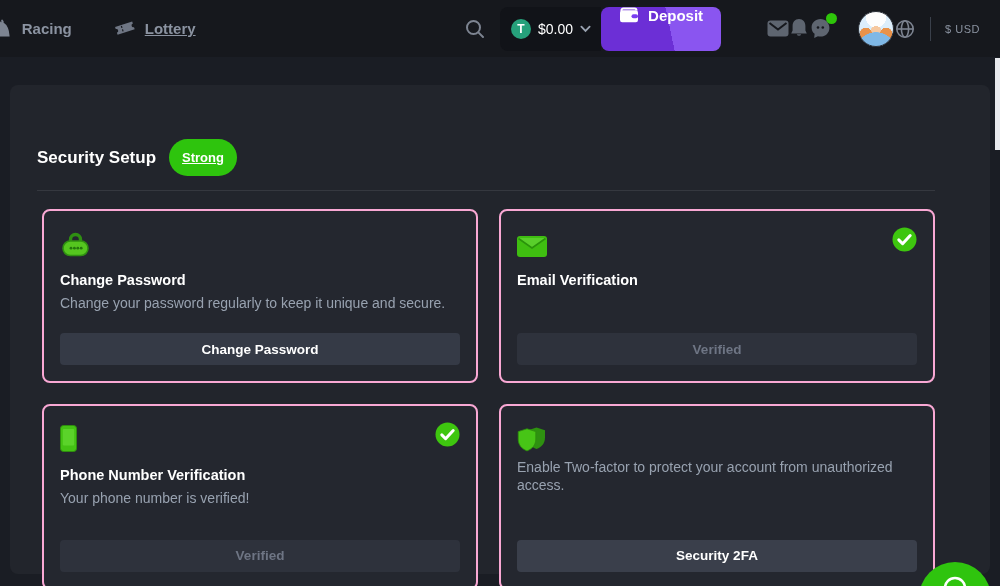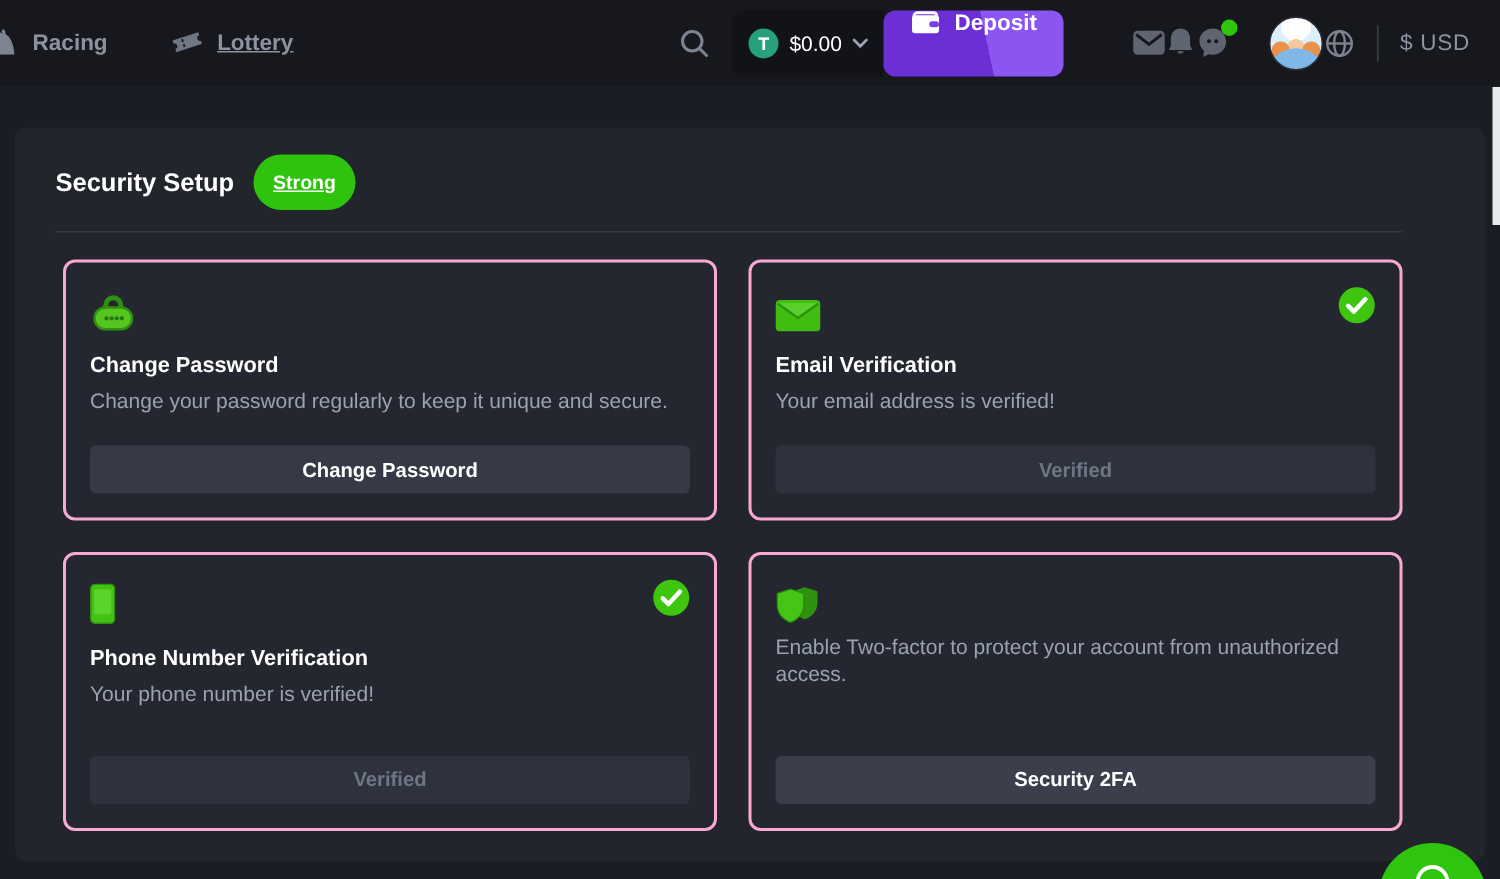--- a/index.html
+++ b/index.html
@@ -61,29 +61,29 @@
       radial-gradient(circle at 50% 120%, #7fb8e6 0 46%, rgba(0,0,0,0) 47%),
       radial-gradient(circle at 20% 64%, #e8924a 0 17%, rgba(0,0,0,0) 18%),
       radial-gradient(circle at 80% 64%, #e8924a 0 17%, rgba(0,0,0,0) 18%),
       radial-gradient(circle at 50% 58%, #f6c89f 0 21%, rgba(0,0,0,0) 22%),
       radial-gradient(circle at 50% 16%, #fdfdfd 0 30%, rgba(0,0,0,0) 31%),
       #dceefb;
     border:1px solid #2a2e36;
   }
   .globe-btn { margin-left:24px; }
   .nav-divider { width:1px; height:24px; background:#3a404b; margin:0 14px; }
-  .currency { color:#8b93a1; font-size:15px; cursor:pointer; letter-spacing:0.5px; }
+  .currency { color:#8b93a1; font-size:11px; cursor:pointer; letter-spacing:0.5px; }
 
   
   .panel {
     margin:28px 10px 0 10px; width:980px; height:489px;
     background:#22252c; border-radius:8px;
     padding:18px 55px 0 17px;
   }
-  .panel-header { display:flex; align-items:center; gap:13px; padding-left:10px; }
+  .panel-header { display:flex; align-items:center; gap:13px; padding-left:10px;margin-top:36px; }
   .panel-title { font-size:17px; font-weight:bold; color:#fff; }
   .strength-badge {
     background:#2ec40d; color:#fff; font-size:13px; font-weight:bold;
     padding:11px 13px; border-radius:999px;text-decoration:underline;
   }
   .panel-divider { border:none; border-top:1px solid rgba(255,255,255,0.09); margin:14px 0 0 10px; }
 
   .cards-grid {
     display:grid; grid-template-columns:1fr 1fr; gap:21px;
     margin:18px 0 0 15px;
@@ -249,21 +249,20 @@
           <path d="M1.5 2.5 L15 12 L28.5 2.5" fill="none" stroke="#2a930b" stroke-width="1.6"></path>
         </svg>
       </div>
       <span class="check-badge">
         <svg width="25" height="25" viewBox="0 0 25 25">
           <circle cx="12.5" cy="12.5" r="12" fill="#3ec60f"></circle>
           <path d="M6.8 12.9 l3.8 3.8 7.6-8.2" fill="none" stroke="#fff" stroke-width="3" stroke-linecap="round" stroke-linejoin="round"></path>
         </svg>
       </span>
       <h2 class="card-title">Email Verification</h2>
-      <p class="card-desc">Your email address is verified!</p>
       <div class="spacer-v"></div>
       <button class="card-btn btn-verified">Verified</button>
     </section>
 
     <section class="card">
       <div class="card-icon">
         <svg width="17" height="27" viewBox="0 0 17 27">
           <rect x="0.5" y="0.5" width="16" height="26" rx="3" fill="#44c214" stroke="#2e8f0e"></rect>
           <rect x="2.8" y="4" width="11.4" height="16.5" rx="1" fill="#5bd32a"></rect>
         </svg>

